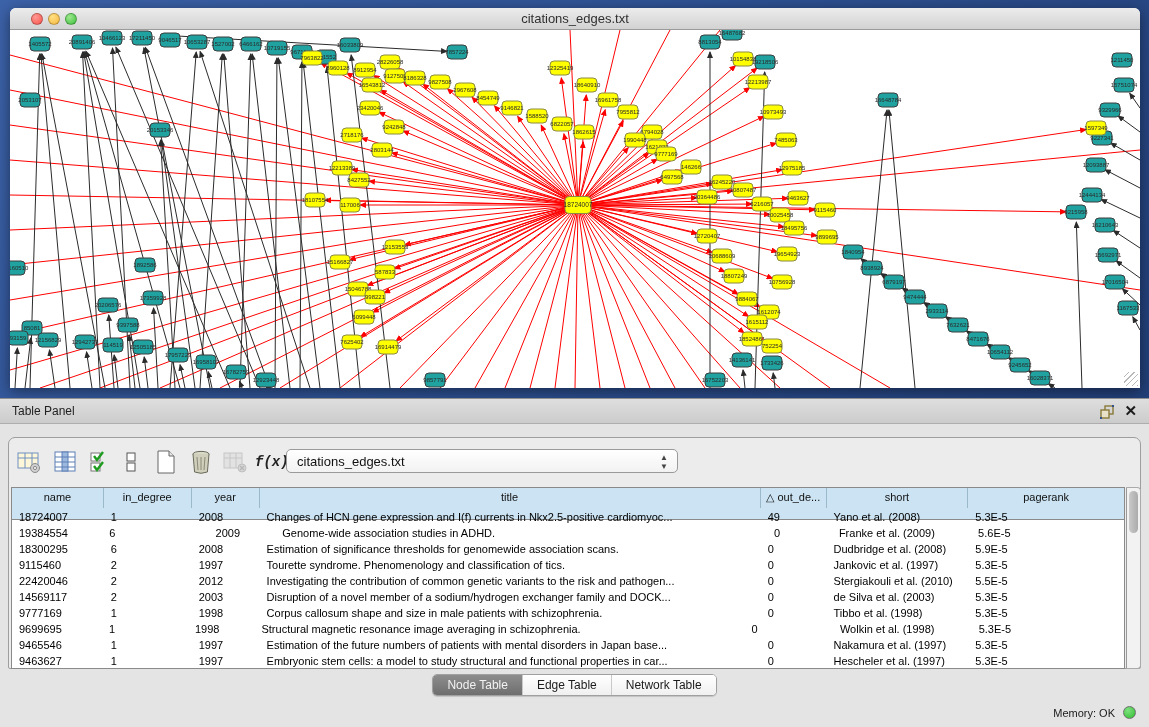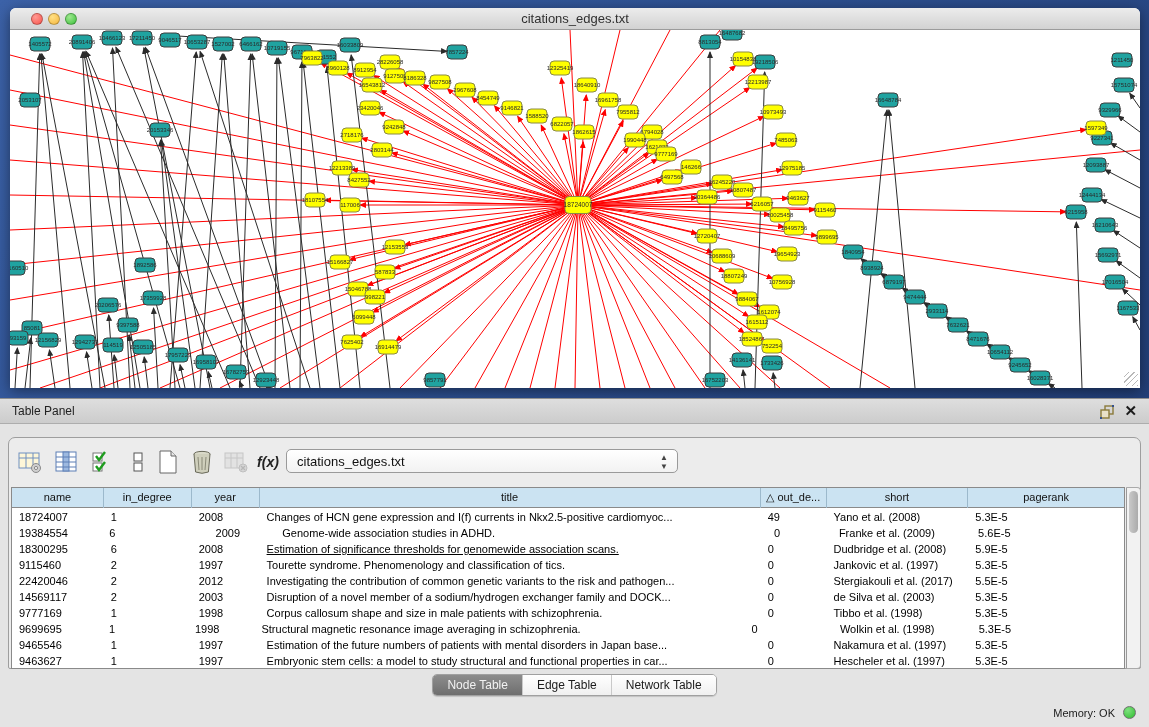--- a/index.html
+++ b/index.html
@@ -26,29 +26,29 @@
   #panel-header { position:absolute; left:0; top:398px; width:1149px; height:26px;
     background:linear-gradient(#dedede,#cccccc); border-top:1px solid #8f8f8f; border-bottom:1px solid #adadad; }
   #panel-title { position:absolute; left:12px; top:5px; font-size:12px; color:#222; }
   #float-btn { position:absolute; right:34px; top:5px; width:16px; height:16px; cursor:default; }
   #close-btn { position:absolute; right:12px; top:3px; font-size:15px; font-weight:bold; color:#1b1b1b; }
   #panel-body { position:absolute; left:0; top:425px; width:1149px; height:302px; background:#e4e4e4; }
 
   #card { position:absolute; left:8px; top:12px; width:1133px; height:232px;
     background:#ececec; border:1px solid #9e9e9e; border-radius:7px 7px 2px 2px; }
   #tb-toolbar { position:absolute; left:0; top:0; width:100%; height:48px; }
-  .tb-ic { position:absolute; top:10px; width:26px; height:28px; display:flex; align-items:center; justify-content:center; }
+  .tb-ic { position:absolute; top:10px; width:26px; height:28px; display:flex; align-items:center; justify-content:flex-start;font-family:Liberation Mono, monospace; }
   #fx-label { font-size:14px; font-style:italic; font-weight:bold; color:#222; }
   #combo { position:absolute; left:277px; top:11px; width:392px; height:24px; background:linear-gradient(#ffffff,#f2f2f2);
     border:1px solid #9a9a9a; border-radius:5px; box-shadow:inset 0 1px 1px rgba(255,255,255,.8); }
   #combo-value { position:absolute; left:10px; top:4px; font-size:13px; color:#111; }
   #combo-step { position:absolute; right:9px; top:3px; font-size:8px; color:#444; line-height:9px; text-align:center; }
 
   #tbl { position:absolute; left:2px; top:49px; width:1114px; height:182px; background:#fff; border:1px solid #8a8a8a; }
-  #tbl-head { position:absolute; left:0; top:0; width:100%; height:20px; background:#cbe3f2; border-bottom:1px solid #8a8a8a; display:flex; }
+  #tbl-head { position:absolute; left:0; top:0; width:100%; height:32px; background:#cbe3f2; border-bottom:1px solid #8a8a8a; display:flex; }
   .th { height:20px; border-right:1px solid #9cb9cc; font-size:11px; color:#111; text-align:center; line-height:19px; overflow:hidden; white-space:nowrap; }
   .th:last-child { border-right:none; }
   #tbl-rows { position:absolute; left:0; top:21px; width:100%; bottom:0; overflow:hidden; }
   .tr { display:flex; height:16px; line-height:16px; }
   .td { font-size:11px; color:#000; padding-left:7px; overflow:hidden; white-space:nowrap; }
   #vscroll { position:absolute; left:1117px; top:49px; width:15px; height:182px; background:#f2f2f2; border:1px solid #aaa; border-left:1px solid #999; border-radius:0 4px 4px 0; }
   #vthumb { position:absolute; left:2px; top:3px; width:9px; height:42px; background:linear-gradient(90deg,#c9c9c9,#ababab); border-radius:5px; }
 
   #tabs { position:absolute; left:0; top:249px; width:1149px; height:22px; text-align:center; }
   #tabgroup { display:inline-flex; border:1px solid #a0a0a0; border-radius:5px; overflow:hidden; background:#fff; box-shadow:0 1px 1px rgba(0,0,0,.15); }
@@ -867,41 +867,41 @@
             <div class="td" style="width: 68px; margin-left: 20px;">2009</div>
             <div class="td" style="width: 502px;">Genome-wide association studies in ADHD.</div>
             <div class="td" style="width: 66px;">0</div>
             <div class="td" style="width: 142px;">Franke et al. (2009)</div>
             <div class="td" style="width: 156px;">5.6E-5</div>
           </div>
           <div class="tr">
             <div class="td" style="width: 92px;">18300295</div>
             <div class="td" style="width: 88px;">6</div>
             <div class="td" style="width: 68px;">2008</div>
-            <div class="td" style="width: 502px; text-decoration: underline;">Estimation of significance thresholds for genomewide association scans.</div>
+            <div class="td" style="width: 502px;">Estimation of significance thresholds for genomewide association scans.</div>
             <div class="td" style="width: 66px;">0</div>
             <div class="td" style="width: 142px;">Dudbridge et al. (2008)</div>
             <div class="td" style="width: 156px;">5.9E-5</div>
           </div>
           <div class="tr">
             <div class="td" style="width: 92px;">9115460</div>
             <div class="td" style="width: 88px;">2</div>
             <div class="td" style="width: 68px;">1997</div>
             <div class="td" style="width: 502px;">Tourette syndrome. Phenomenology and classification of tics.</div>
             <div class="td" style="width: 66px;">0</div>
             <div class="td" style="width: 142px;">Jankovic et al. (1997)</div>
             <div class="td" style="width: 156px;">5.3E-5</div>
           </div>
           <div class="tr">
             <div class="td" style="width: 92px;">22420046</div>
             <div class="td" style="width: 88px;">2</div>
             <div class="td" style="width: 68px;">2012</div>
             <div class="td" style="width: 502px;">Investigating the contribution of common genetic variants to the risk and pathogen...</div>
             <div class="td" style="width: 66px;">0</div>
-            <div class="td" style="width: 142px;">Stergiakouli et al. (2017)</div>
+            <div class="td" style="width: 142px;">Stergiakouli et al. (2010)</div>
             <div class="td" style="width: 156px;">5.5E-5</div>
           </div>
           <div class="tr">
             <div class="td" style="width: 92px;">14569117</div>
             <div class="td" style="width: 88px;">2</div>
             <div class="td" style="width: 68px;">2003</div>
             <div class="td" style="width: 502px;">Disruption of a novel member of a sodium/hydrogen exchanger family and DOCK...</div>
             <div class="td" style="width: 66px;">0</div>
             <div class="td" style="width: 142px;">de Silva et al. (2003)</div>
             <div class="td" style="width: 156px;">5.3E-5</div>

